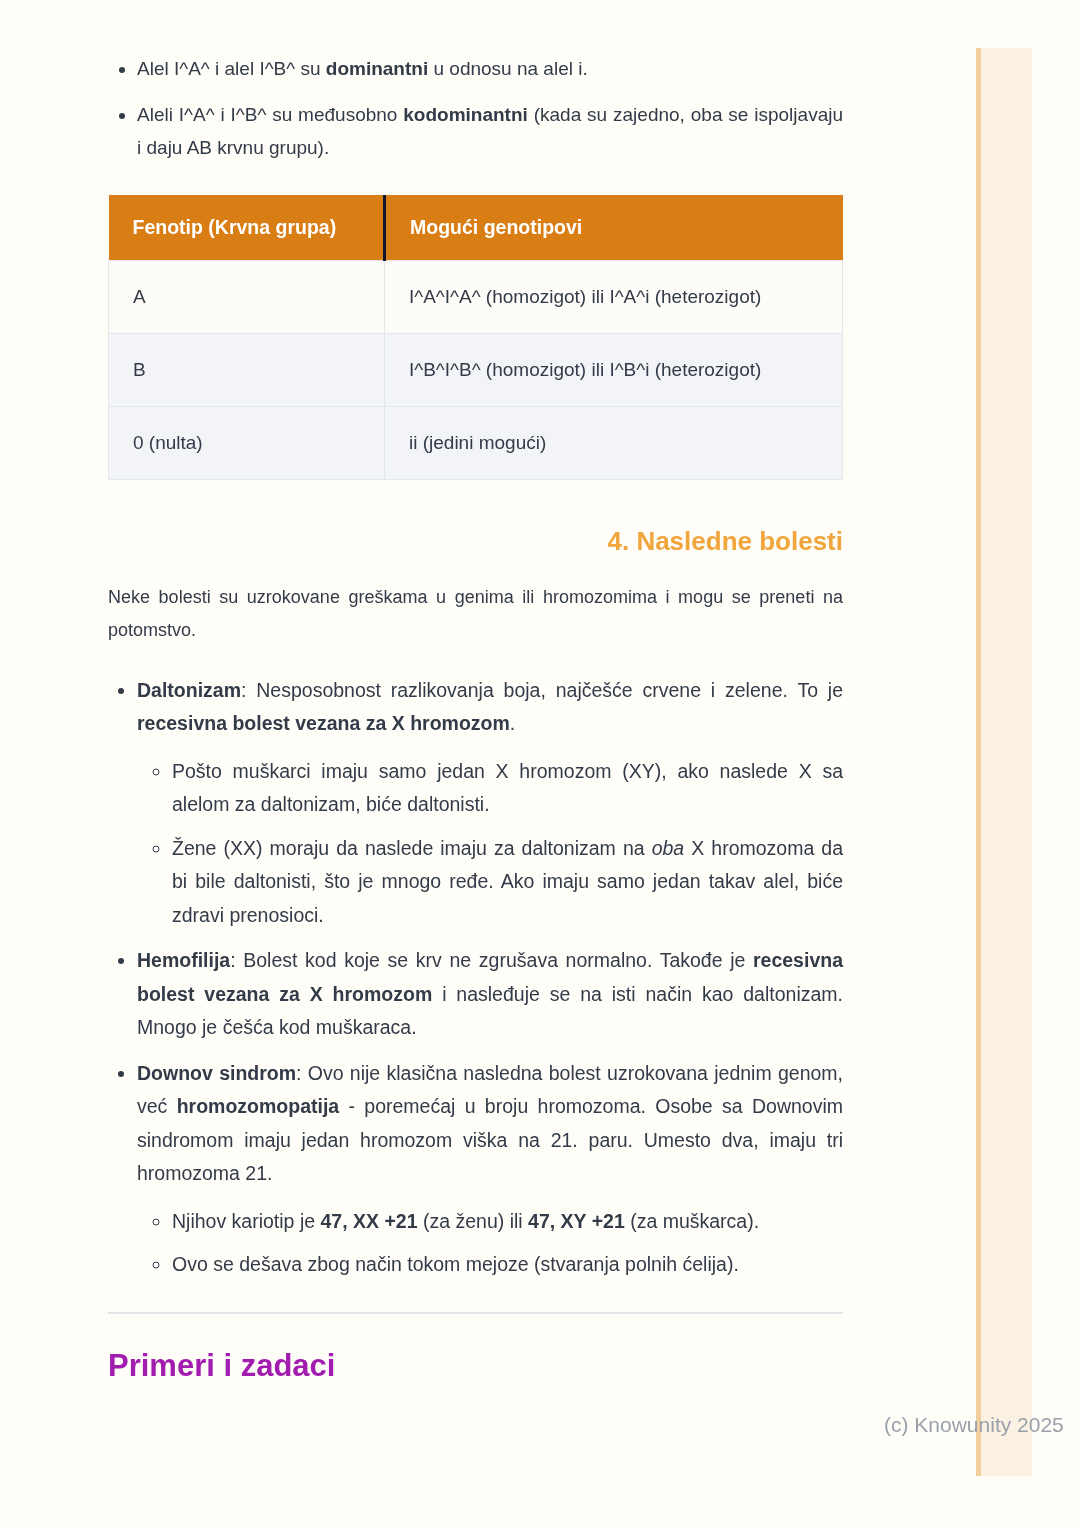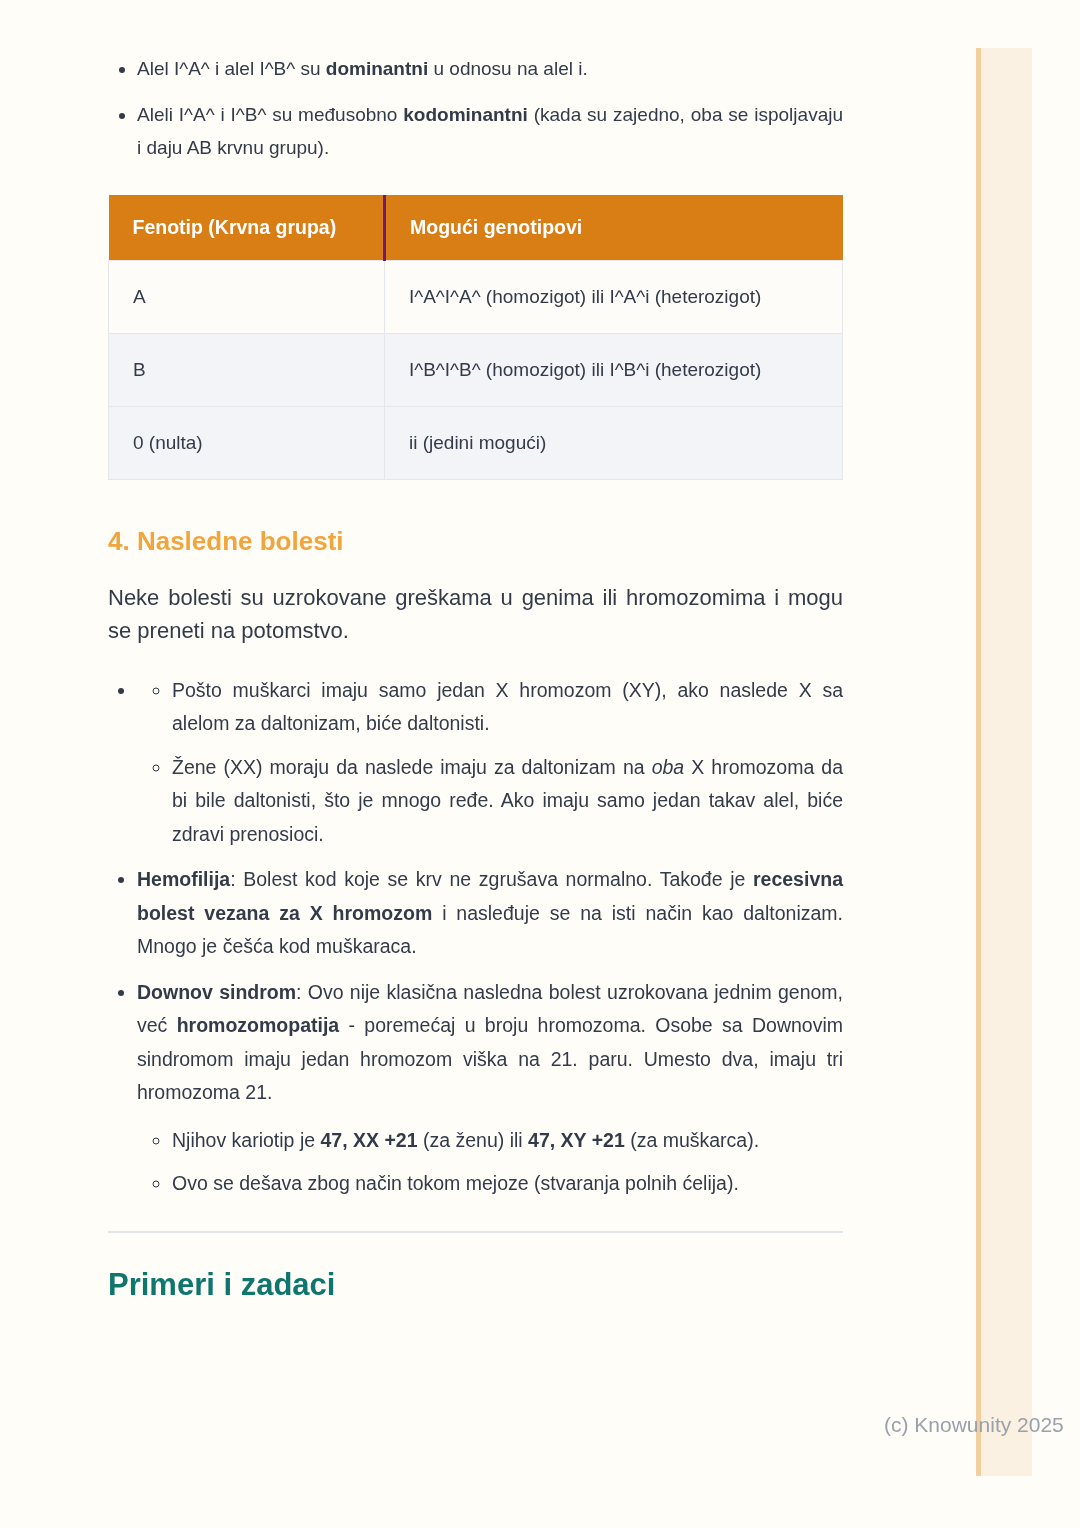--- a/index.html
+++ b/index.html
@@ -46,39 +46,40 @@
   table.genotype-table th {
     background:#d97d15;
     color:#ffffff;
     font-weight:bold;
     text-align:left;
     padding:21px 24px;
     font-size:19.5px;
   }
   table.genotype-table th:first-child {
     width:276px;
-    border-right:3px solid #701a75;
+    border-right:3px solid #0f172a;
   }
   table.genotype-table td {
     padding:20px 24px;
     border:1px solid #e4e7ea;
     line-height:32px;
   }
   table.genotype-table tr.row-even td { background:#fdfcf8; }
   table.genotype-table tr.row-odd td { background:#f2f4f7; }
 
   h3.section-heading {
     margin-top:46px;
     font-size:26px;
     font-weight:bold;
     color:#f0a53d;
+    text-align:right;
   }
   p.section-intro {
     margin-top:24px;
-    font-size:22px;
+    font-size:18px;
     line-height:33.5px;
     text-align:justify;
   }
   ul.disease-list {
     margin-top:26px;
     padding-left:29px;
     font-size:19.5px;
     line-height:33.5px;
   }
   ul.disease-list > li { text-align:justify; }
@@ -94,21 +95,21 @@
   hr.bottom-divider {
     margin-top:30px;
     border:none;
     border-top:2px solid #e1e4e8;
     width:735px;
   }
   h2.footer-heading {
     margin-top:34px;
     font-size:31px;
     font-weight:bold;
-    color:#0f766e;
+    color:#a21caf;
   }
   .watermark {
     position:absolute;
     left:884px; top:1413px;
     font-size:21px;
     color:#9aa1ab;
     z-index:2;
   }
 </style>
 </head>
@@ -145,20 +146,21 @@
         </tr>
       </tbody>
   </table>
 
   <h3 class="section-heading">4. Nasledne bolesti</h3>
 
   <p class="section-intro">Neke bolesti su uzrokovane greškama u genima ili hromozomima i mogu se preneti na potomstvo.</p>
 
   <ul class="disease-list" id="disease-list">
       <li>
+        <div><span class="b">Daltonizam</span><span>: Nesposobnost razlikovanja boja, najčešće crvene i zelene. To je </span><span class="b">recesivna bolest vezana za X hromozom</span><span>.</span></div>
         <ul class="sub-list">
           <li><span>Pošto muškarci imaju samo jedan X hromozom (XY), ako naslede X sa alelom za daltonizam, biće daltonisti.</span></li>
           <li><span>Žene (XX) moraju da naslede imaju za daltonizam na </span><span class="i">oba</span><span> X hromozoma da bi bile daltonisti, što je mnogo ređe. Ako imaju samo jedan takav alel, biće zdravi prenosioci.</span></li>
         </ul>
       </li>
       <li>
         <div><span class="b">Hemofilija</span><span>: Bolest kod koje se krv ne zgrušava normalno. Takođe je </span><span class="b">recesivna bolest vezana za X hromozom</span><span> i nasleđuje se na isti način kao daltonizam. Mnogo je češća kod muškaraca.</span></div>
       </li>
       <li>
         <div><span class="b">Downov sindrom</span><span>: Ovo nije klasična nasledna bolest uzrokovana jednim genom, već </span><span class="b">hromozomopatija</span><span> - poremećaj u broju hromozoma. Osobe sa Downovim sindromom imaju jedan hromozom viška na 21. paru. Umesto dva, imaju tri hromozoma 21.</span></div>

